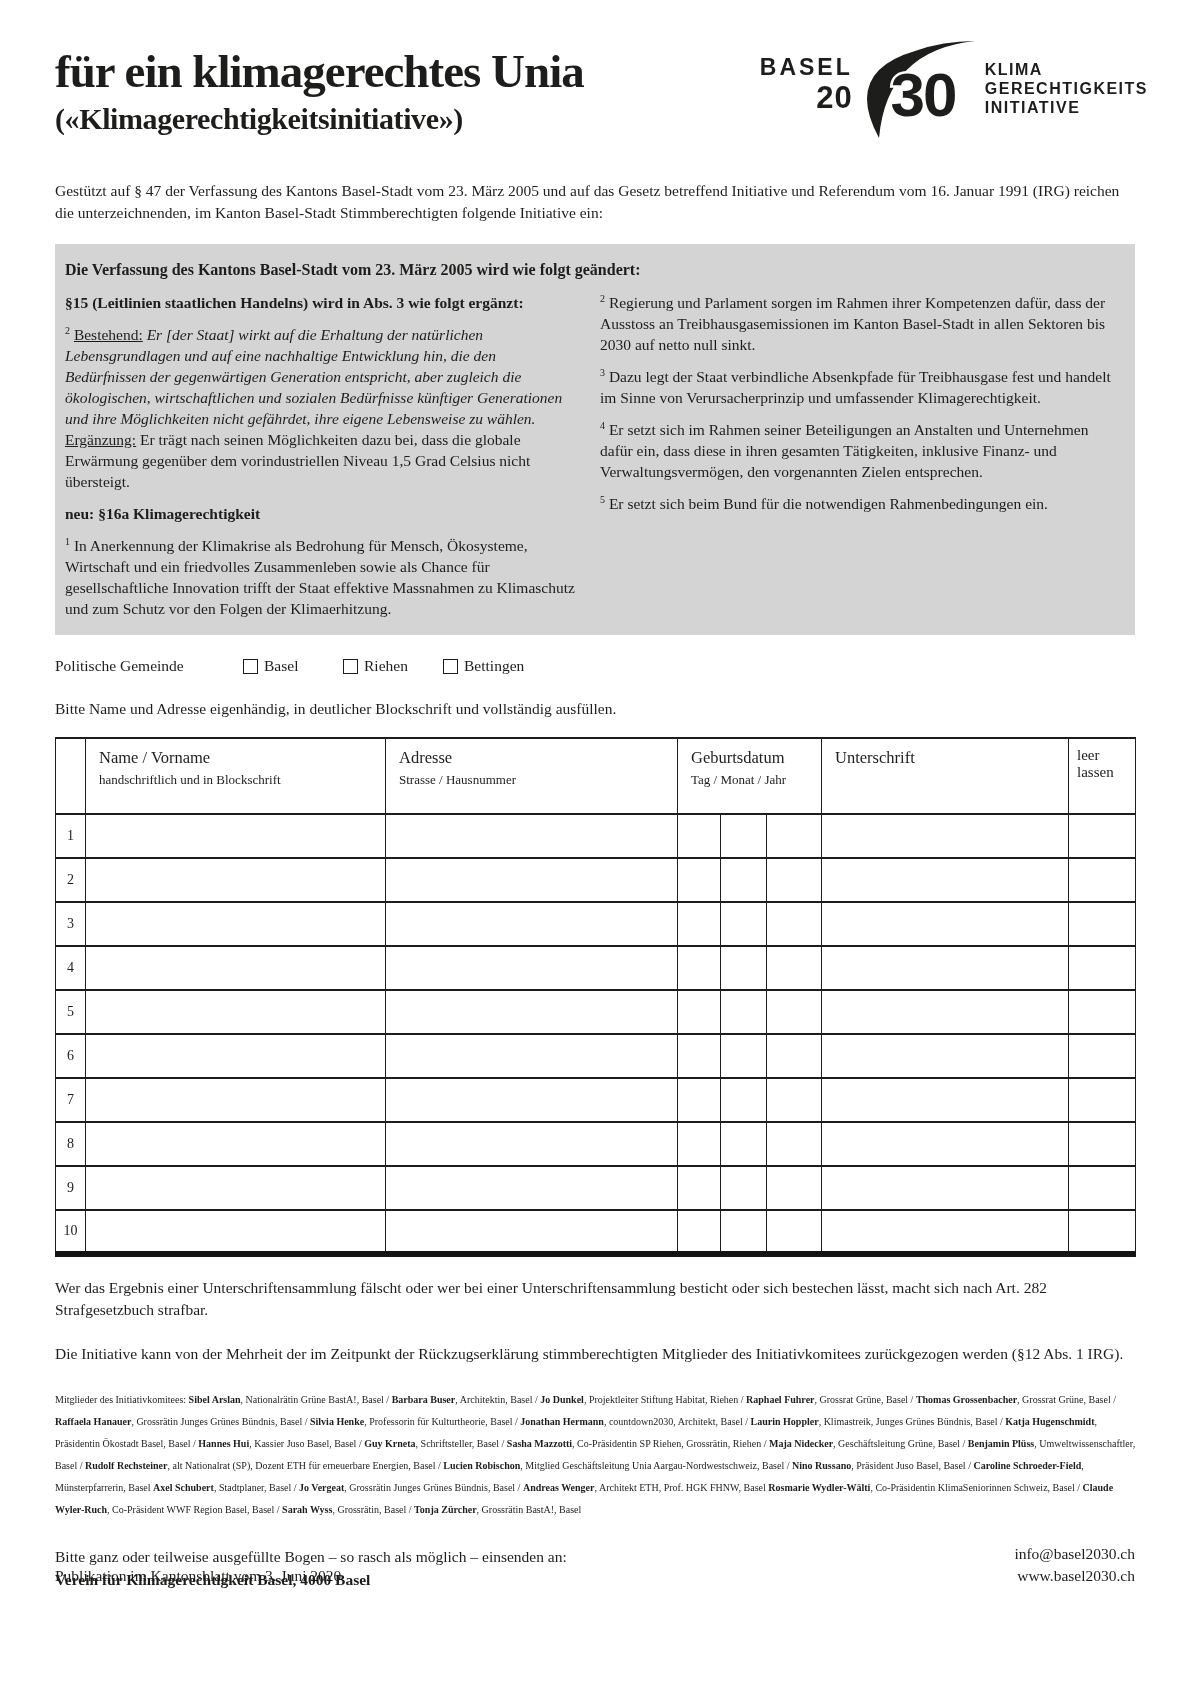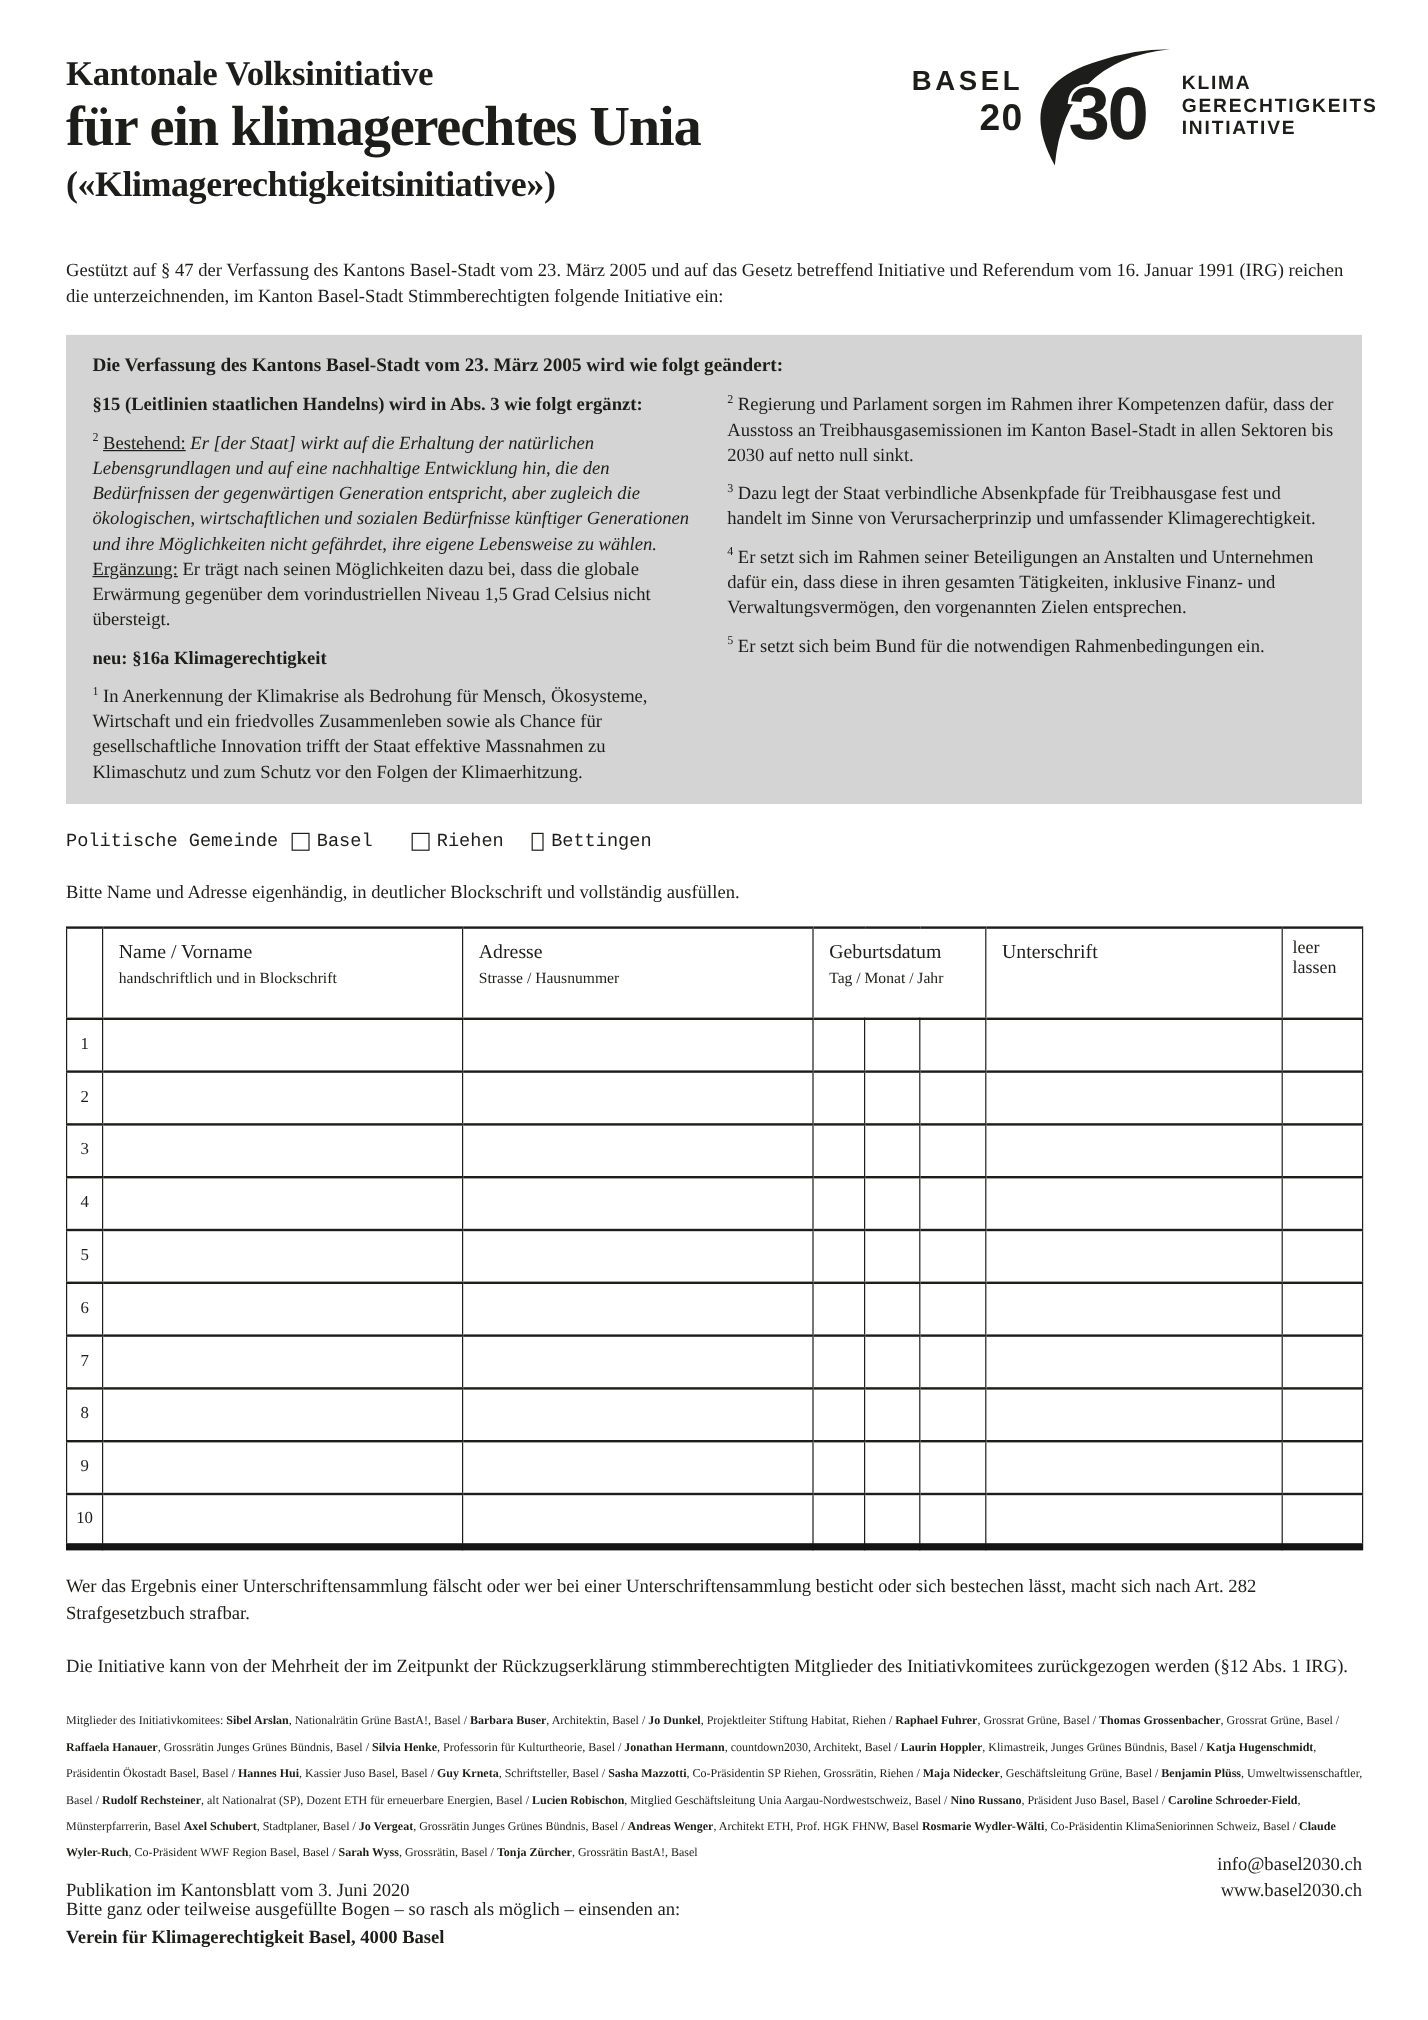--- a/index.html
+++ b/index.html
@@ -22,31 +22,31 @@
         font-family:"Liberation Sans","DejaVu Sans",sans-serif;}
   .logo-left{text-align:right;margin-top:18px;}
   .logo-basel{font-size:23px;font-weight:bold;letter-spacing:3px;line-height:1;}
   .logo-20{font-size:31px;font-weight:bold;letter-spacing:1px;line-height:1;margin-top:3px;}
   .logo-mark{margin:0 6px;}
   .logo-right{margin-top:22px;font-size:16px;font-weight:bold;letter-spacing:1.5px;line-height:19px;}
   
   .intro{margin-top:46px;font-size:15.5px;line-height:22px;width:1080px;}
   
   .box{margin-top:20px;width:1080px;box-sizing:border-box;
-       padding:17px 20px 16px 22px;}
+       padding:17px 20px 16px 10px;}
   .box .heading{font-weight:bold;font-size:16px;margin:0 0 13px 0;}
   .cols{display:flex;gap:20px;}
   .col{flex:1;font-size:15.5px;line-height:21px;}
   .col p{margin:0 0 11px 0;}
   .col p:last-child{margin-bottom:0;}
   .col .b{font-weight:bold;}
   .u{text-decoration:underline;}
   sup{font-size:10px;line-height:0;}
   
-  .gemeinde{margin-top:22px;font-size:15.5px;display:flex;align-items:center;font-family:Liberation Mono, monospace;}
+  .gemeinde{margin-top:22px;font-size:15.5px;display:flex;align-items:center;}
   .gemeinde .label{width:188px;}
   .chk-item{display:flex;align-items:center;width:100px;}
   .chk-box{display:inline-block;width:13px;height:13px;border:1.5px solid #1d1d1b;margin-right:6px;background:#fff;}
   
   .table-note{margin-top:25px;font-size:15.5px;}
   table.sig{border-collapse:collapse;table-layout:fixed;width:1080px;margin-top:19px;
             border-top:2px solid #404040;border-bottom:6px solid #141414;}
   table.sig td,table.sig th{border:1px solid #1d1d1b;border-top-width:2px;border-bottom-width:2px;
             padding:0;vertical-align:top;font-weight:normal;text-align:left;}
   table.sig thead th{padding:9px 13px 6px 13px;height:76px;box-sizing:border-box;}
@@ -65,21 +65,20 @@
   .footer{position:absolute;left:55px;right:55px;bottom:96px;display:flex;justify-content:space-between;align-items:flex-end;
           font-size:15.5px;line-height:22px;}
   .footer .right{text-align:right;}
 </style>
 </head>
 <body>
 
 <div class="page">
 
   <div class="title-block">
-    <div class="title-1">Kantonale Volksinitiative</div>
     <div class="title-2">für ein klimagerechtes Unia</div>
     <div class="title-3">(«Klimagerechtigkeitsinitiative»)</div>
   </div>
 
   <div class="logo">
     <div class="logo-left">
       <div class="logo-basel">BASEL</div>
       <div class="logo-20">20</div>
     </div>
     <svg class="logo-mark" width="120" height="104" viewBox="0 0 120 104">

